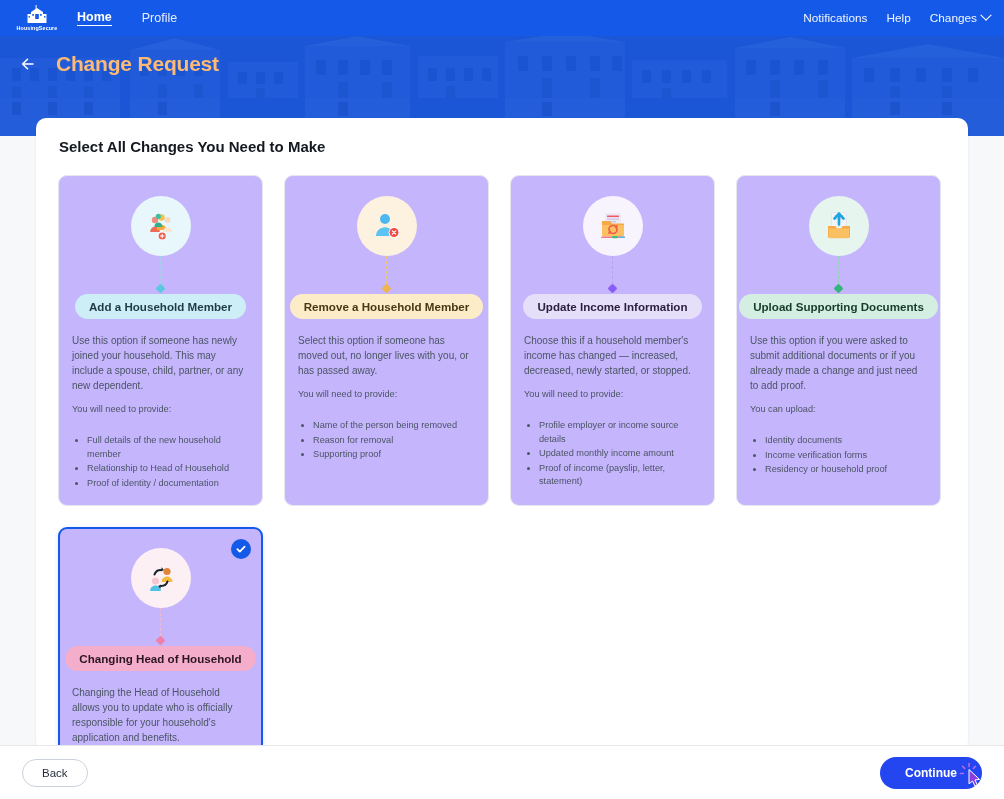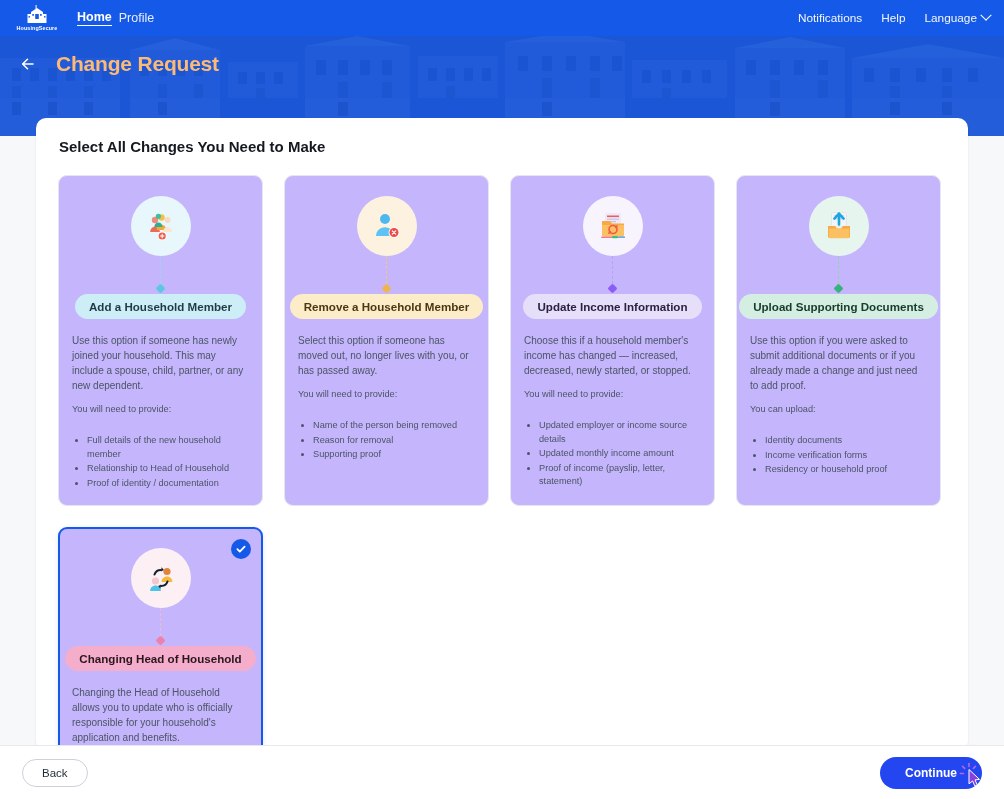--- a/index.html
+++ b/index.html
@@ -12,21 +12,21 @@
   .app { position: relative; width: 1004px; height: 799px; display: flex; flex-direction: column; }
 
   
   .topnav {
     height: 36px; background: #1459e8; flex: 0 0 36px;
     display: flex; align-items: center; padding: 0 14px; position: relative; z-index: 5;
   }
   .brand { display: flex; flex-direction: column; align-items: center; width: 46px; }
   .brand svg { display: block; }
   .brand-name { color: #fff; font-size: 5.4px; font-weight: bold; letter-spacing: .1px; margin-top: .5px; }
-  .nav-left { display: flex; align-items: center; gap: 7px; margin-left: 17px; }
+  .nav-left { display: flex; align-items: center; gap: 30px; margin-left: 17px; }
   .nav-link { color: #e8eefc; font-size: 12.5px; }
   .nav-link.active { color: #fff; font-weight: bold; border-bottom: 1.5px solid #fff; padding-bottom: 1px; }
   .nav-right { margin-left: auto; display: flex; align-items: center; gap: 19px; }
   .nav-right .nav-link { font-size: 11.8px; color: #f2f6fe; }
   .lang { display: flex; align-items: center; gap: 5px; }
   .chev { width: 8px; height: 8px; border-right: 1.3px solid #fff; border-bottom: 1.3px solid #fff;
           transform: rotate(45deg) translate(-2px,-2px); }
 
   
   .hero {
@@ -125,21 +125,21 @@
 
     <div class="nav-left">
       <span class="nav-link active">Home</span>
       <span class="nav-link">Profile</span>
     </div>
 
     <div class="nav-right">
       <span class="nav-link">Notifications</span>
       <span class="nav-link">Help</span>
       <span class="nav-link lang">
-        <span>Language</span>
+        <span>Changes</span>
         <span class="chev"></span>
       </span>
     </div>
   </div>
 
   <div class="hero">
     <svg class="hero-photo" width="1004" height="62" viewBox="0 0 1004 62" preserveAspectRatio="none">
       <rect width="1004" height="62" fill="#1a56d6"></rect>
       <g fill="#2a63de">
         <rect x="0" y="22" width="120" height="40"></rect>
@@ -341,21 +341,21 @@
             </div>
           </div>
           <div class="connector">
             <div class="dash-line" style="border-color:#b8a3f0"></div>
             <div class="diamond" style="background:#8b5cf6"></div>
           </div>
           <div class="pill" style="background:#e6dffa;color:#2b2140">Update Income Information</div>
           <div class="card-desc">Choose this if a household member's income has changed — increased, decreased, newly started, or stopped.</div>
           <div class="provide-label">You will need to provide:</div>
           <ul class="bullets">
-            <li>Updated employer or income source details</li>
+            <li>Profile employer or income source details</li>
             <li>Updated monthly income amount</li>
             <li>Proof of income (payslip, letter, statement)</li>
           </ul>
         </div>
 
         <div class="card">
           <div class="icon-wrap">
             <div class="icon-circle" style="background:#e6f6ee">
               <svg width="34" height="34" viewBox="0 0 34 34">
                 <rect x="9.5" y="3.5" width="15" height="14" rx="1" fill="#f2f4f7" stroke="#dfe3e8" stroke-width=".8"></rect>

